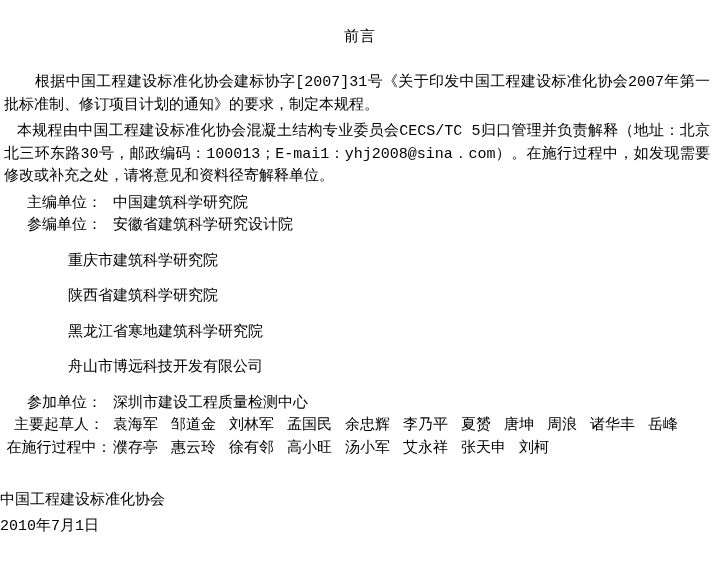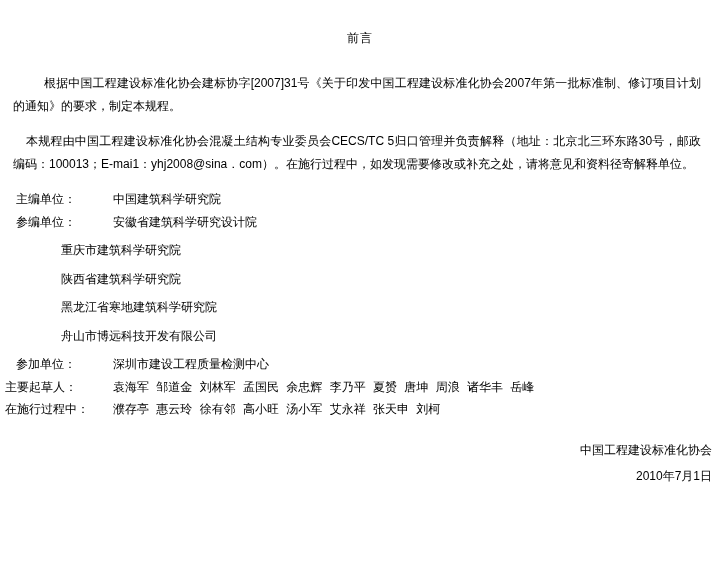--- a/index.html
+++ b/index.html
@@ -6,66 +6,67 @@
     margin: 0;
     padding: 0;
     background: #ffffff;
   }
   .page {
     position: relative;
     width: 720px;
     height: 573px;
     background: #ffffff;
     color: #000000;
-    font-family: Liberation Sans, sans-serif;
-    font-size: 12px;
+    font-family: Liberation Mono, monospace;
+    font-size: 15px;
     line-height: 22.5px;
     overflow: hidden;
   }
   .title {
     text-align: center;
     padding-top: 27px;
     margin-bottom: 22.5px;
     letter-spacing: 1px;
   }
   .content {
     width: 714px;
   }
   .para {
-    margin: 13px;
+    margin: 4px;
     text-align: justify;
   }
   .indent-lg { text-indent: 31px; }
   .indent-sm { text-indent: 13px; }
   .credit-row {
     display: flex;
     align-items: baseline;
+    text-align: center;
   }
   .credit-label-4 {       
     display: inline-block;
     margin-left: 16px;
     width: 97px;
     flex: 0 0 97px;
   }
   .credit-label-5 {       
     display: inline-block;
     margin-left: 5px;
     width: 108px;
     flex: 0 0 108px;
   }
   .credit-value { display: inline-block; }
   .names { word-spacing: 4px; }
   .sub-unit {
-    margin: 6px;
+    margin: 13px;
     padding-left: 55px;
   }
   .footer {
-    margin-top: 16px;
+    margin-top: 28px;
     padding-right: 8px;
-    text-align: right;
+    text-align: left;
     line-height: 26px;
   }
 </style>
 </head>
 <body>
 
 <div class="page">
 
   <div class="title">前言</div>
 

